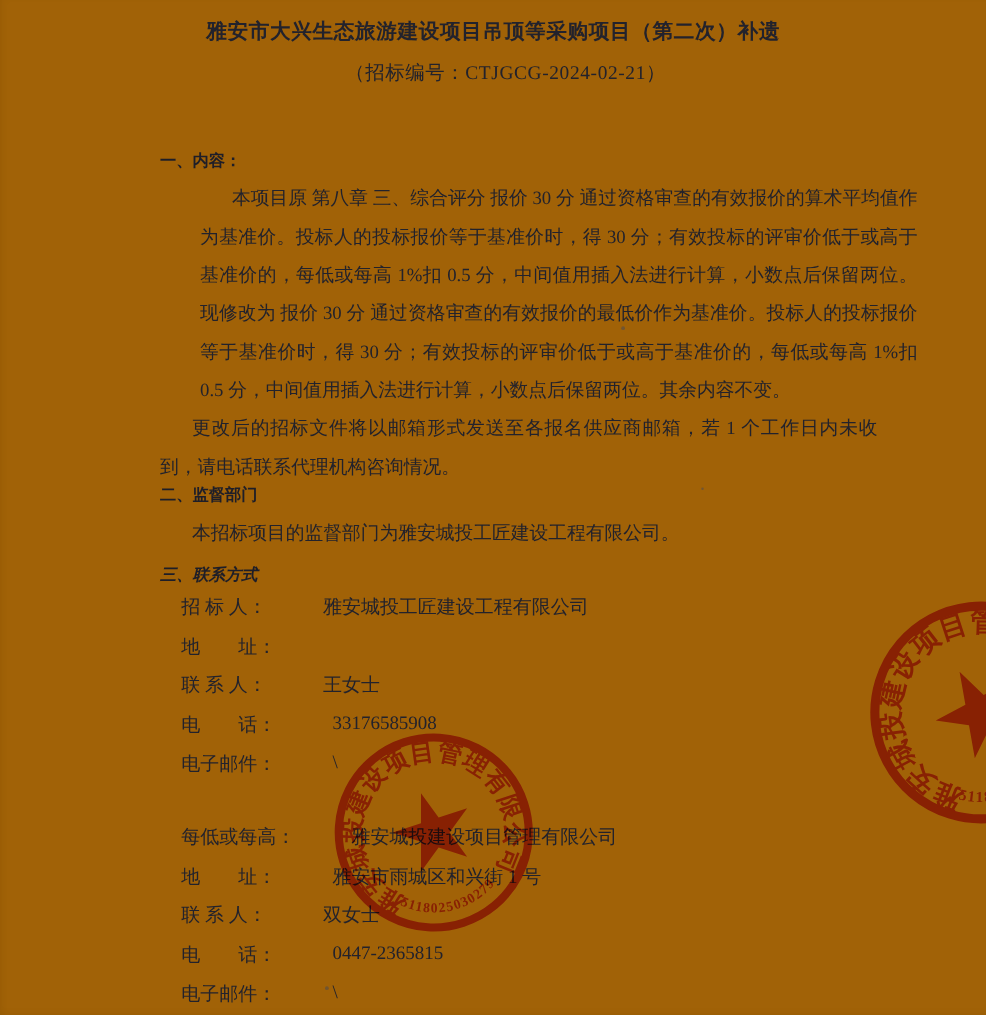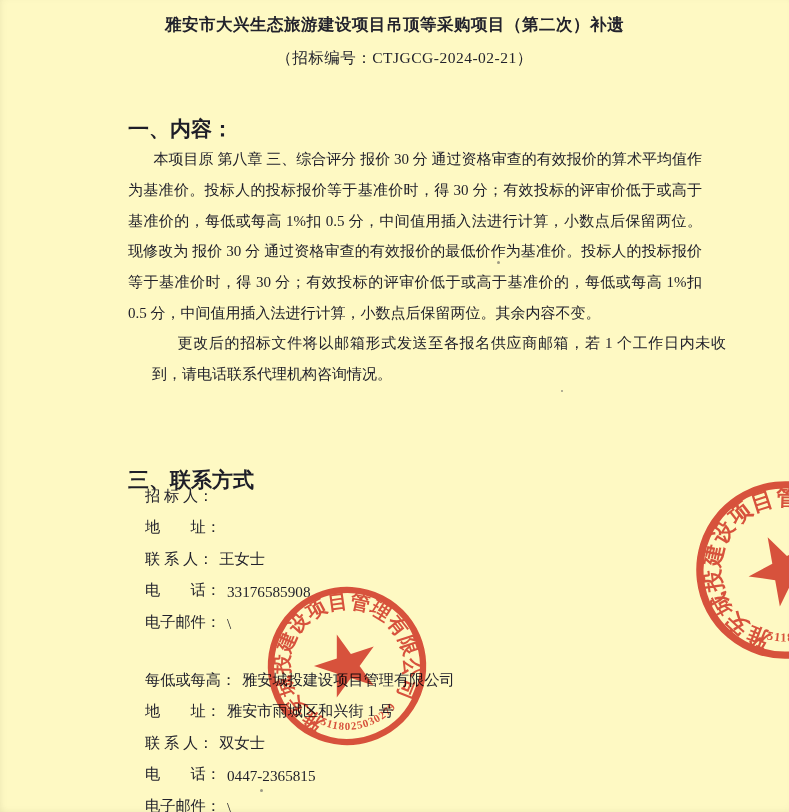--- a/index.html
+++ b/index.html
@@ -1,21 +1,21 @@
 <!DOCTYPE html>
 <html><head>
 <meta charset="utf-8">
 <style>
   html, body { margin: 0; padding: 0; background: #e8e8e8; }
   .page {
     position: relative;
     width: 789px;
     height: 812px;
     margin: 0 auto;
-    background: #fef9c3;
+    background: #a16207;
     overflow: hidden;
     font-family: "Liberation Serif", "DejaVu Serif", serif;
     color: #22222c;
     box-shadow: inset 4px 0 8px -4px rgba(0,0,0,.07), inset 0 -4px 8px -4px rgba(0,0,0,.05);
   }
   .abs { position: absolute; }
 
   .doc-title {
     left: 0; top: 14px; width: 789px;
     text-align: center;
@@ -26,47 +26,47 @@
     left: 0; top: 48px; width: 789px;
     text-align: center;
     font-size: 15.5px;
     letter-spacing: .5px;
     padding-left: 10px;
   }
 
   .heading {
     left: 128px; width: 580px;
     font-family: "Liberation Sans", "DejaVu Sans", sans-serif;
-    font-weight: bold; font-size: 21px;
+    font-weight: bold; font-size: 13px;
     line-height: 31px;
     color: #1e1e28;
   }
   .h1 { top: 113px; }
   .h2 { top: 380px; }
-  .h3 { top: 464px; }
+  .h3 { top: 444px; font-style: italic; }
 
   .body-text {
     left: 128px; width: 574px;
     font-size: 15px;
     line-height: 30.8px;
     text-align: justify;
     text-indent: 1.7em;
     margin: 0;
   }
-  .p1 { top: 144px; }
-  .p2 { top: 328px; margin-left: 24px; }
+  .p1 { top: 144px; margin-left: 32px; }
+  .p2 { top: 328px; }
   .p3 { top: 412px; }
 
   .contacts {
     left: 145px; width: 560px;
     font-size: 15.2px;
   }
   .c1 { top: 475px; }
   .c2 { top: 659px; }
-  .crow { height: 31.6px; display: flex; align-items: flex-end; }
+  .crow { height: 31.6px; display: flex; align-items: flex-start; gap: 39px; }
   .clabel { white-space: pre; }
   .cvalue { margin-left: 6px; white-space: pre; }
 
   .seal {
     mix-blend-mode: multiply;
     opacity: .92;
   }
   .seal-1 { left: 247px; top: 566px; transform: rotate(-18deg); }
   .seal-2 { left: 673px; top: 458px; transform: rotate(-28deg); }
   .seal text {
@@ -85,26 +85,29 @@
 
 <div class="page">
 
   <div class="abs doc-title">雅安市大兴生态旅游建设项目吊顶等采购项目（第二次）补遗</div>
   <div class="abs doc-subtitle">（招标编号：CTJGCG-2024-02-21）</div>
 
   <div class="abs heading h1">一、内容：</div>
   <p class="abs body-text p1">本项目原 第八章 三、综合评分 报价 30 分 通过资格审查的有效报价的算术平均值作为基准价。投标人的投标报价等于基准价时，得 30 分；有效投标的评审价低于或高于基准价的，每低或每高 1%扣 0.5 分，中间值用插入法进行计算，小数点后保留两位。现修改为 报价 30 分 通过资格审查的有效报价的最低价作为基准价。投标人的投标报价等于基准价时，得 30 分；有效投标的评审价低于或高于基准价的，每低或每高 1%扣 0.5 分，中间值用插入法进行计算，小数点后保留两位。其余内容不变。</p>
   <p class="abs body-text p2">更改后的招标文件将以邮箱形式发送至各报名供应商邮箱，若 1 个工作日内未收到，请电话联系代理机构咨询情况。</p>
 
+  <div class="abs heading h2">二、监督部门</div>
+  <p class="abs body-text p3">本招标项目的监督部门为雅安城投工匠建设工程有限公司。</p>
 
   <div class="abs heading h3">三、联系方式</div>
 
   <div class="abs contacts c1">
     <div class="crow">
       <span class="clabel">招 标 人：</span>
+      <span class="cvalue">雅安城投工匠建设工程有限公司</span>
     </div>
     <div class="crow">
       <span class="clabel">地　　址：</span>
     </div>
     <div class="crow">
       <span class="clabel">联 系 人：</span>
       <span class="cvalue">王女士</span>
     </div>
     <div class="crow">
       <span class="clabel">电　　话：</span>

